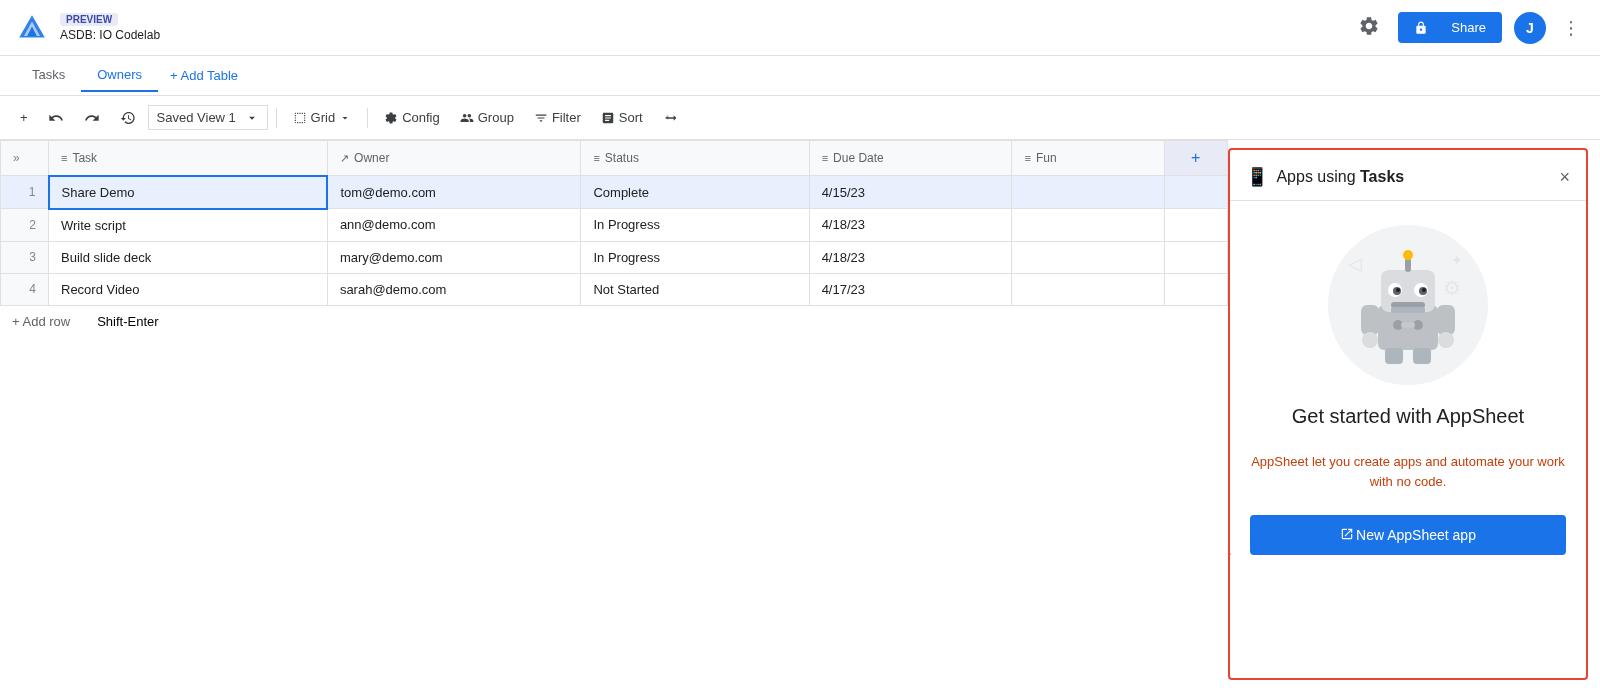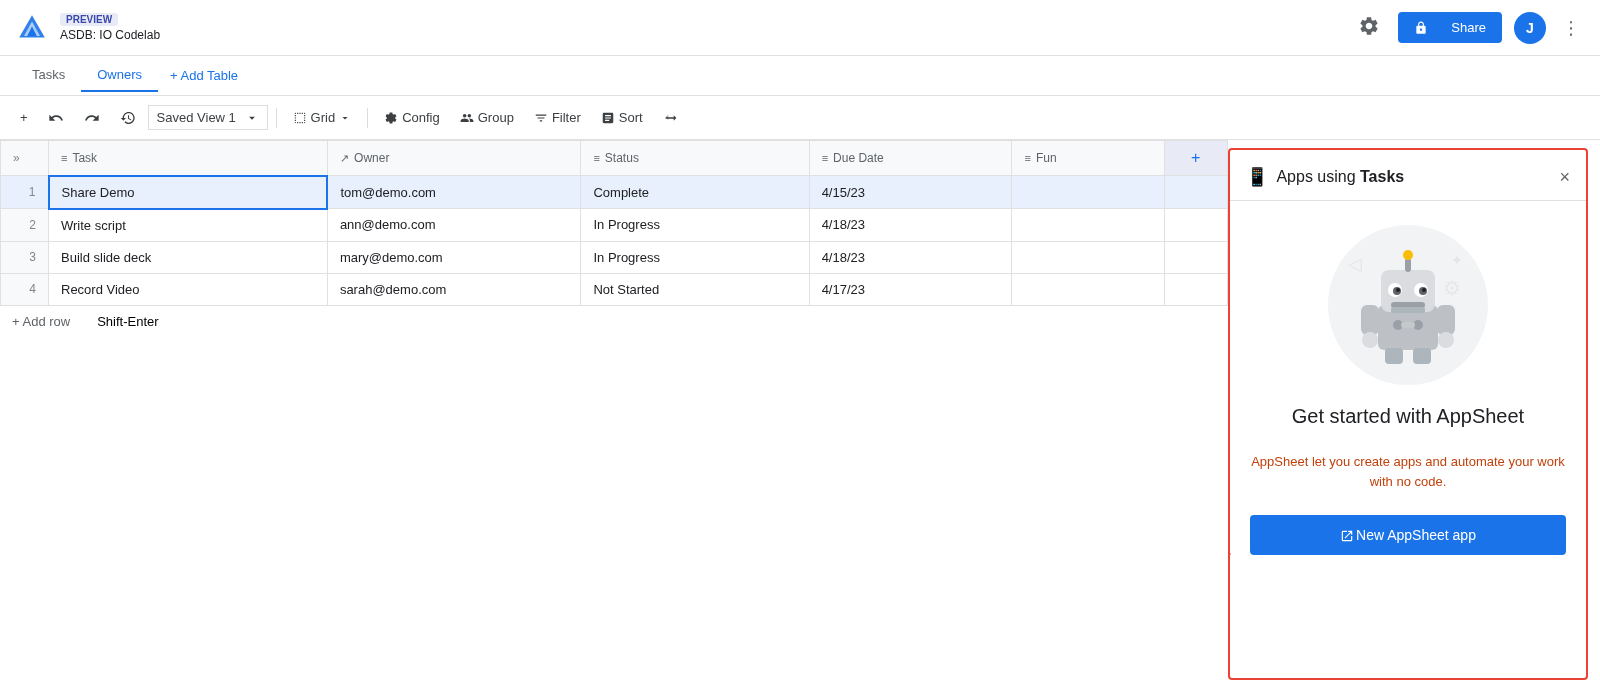--- a/index.html
+++ b/index.html
@@ -52,21 +52,21 @@
     .side-panel { width: 360px; min-width: 360px; background: #fff; border: 2px solid #ea4335; border-radius: 4px; margin: 8px 12px 8px 0; display: flex; flex-direction: column; overflow: hidden; position: relative; }
     .panel-header { display: flex; align-items: center; padding: 16px 16px 12px; border-bottom: 1px solid #e0e0e0; gap: 8px; }
     .panel-phone-icon { font-size: 18px; color: #202124; }
     .panel-title { font-size: 16px; color: #202124; flex: 1; }
     .panel-title strong { font-weight: 700; }
     .panel-close { background: none; border: none; cursor: pointer; color: #5f6368; font-size: 18px; line-height: 1; }
     .panel-body { flex: 1; display: flex; flex-direction: column; align-items: center; padding: 24px 20px 20px; position: relative; }
     .panel-robot-container { position: relative; background: #f1f3f4; border-radius: 50%; width: 160px; height: 160px; display: flex; align-items: center; justify-content: center; overflow: hidden; }
     .panel-heading { font-size: 20px; font-weight: 500; text-align: center; margin-bottom: 24px; color: #202124; }
     .panel-desc { font-size: 13px; color: #c2410c; text-align: center; margin-bottom: 24px; line-height: 1.5; }
-    .new-app-btn { background: #1a73e8; color: #fff; border: none; border-radius: 4px; padding: 12px 24px; font-size: 14px; font-weight: 500; cursor: pointer; width: 100%; display: flex; align-items: flex-end; justify-content: center; gap: 2px; }
+    .new-app-btn { background: #1a73e8; color: #fff; border: none; border-radius: 4px; padding: 12px 24px; font-size: 14px; font-weight: 500; cursor: pointer; width: 100%; display: flex; align-items: flex-start; justify-content: center; gap: 2px; }
   </style>
 </head>
 <body>
 
 <div class="top-bar">
 
   <div class="logo">
     <svg viewBox="0 0 40 40" fill="none" xmlns="http://www.w3.org/2000/svg">
       <polygon points="20,4 4,32 36,32" fill="#1a73e8" opacity="0.9"></polygon>
       <polygon points="20,12 10,30 30,30" fill="#fff" opacity="0.6"></polygon>

